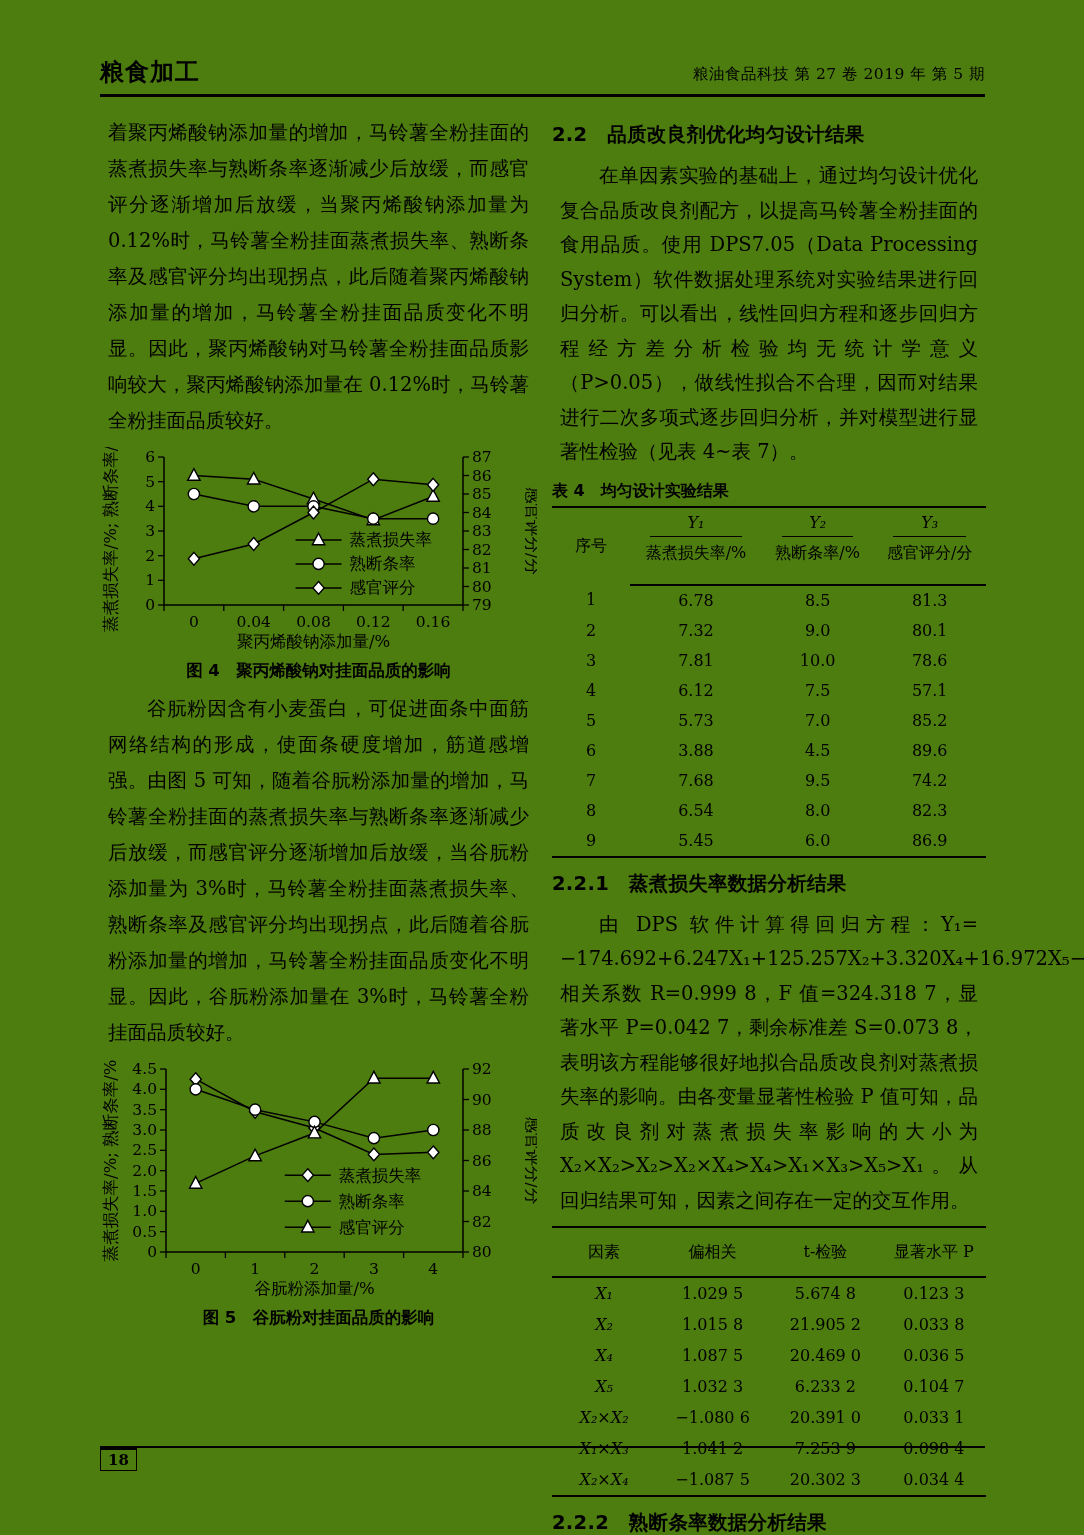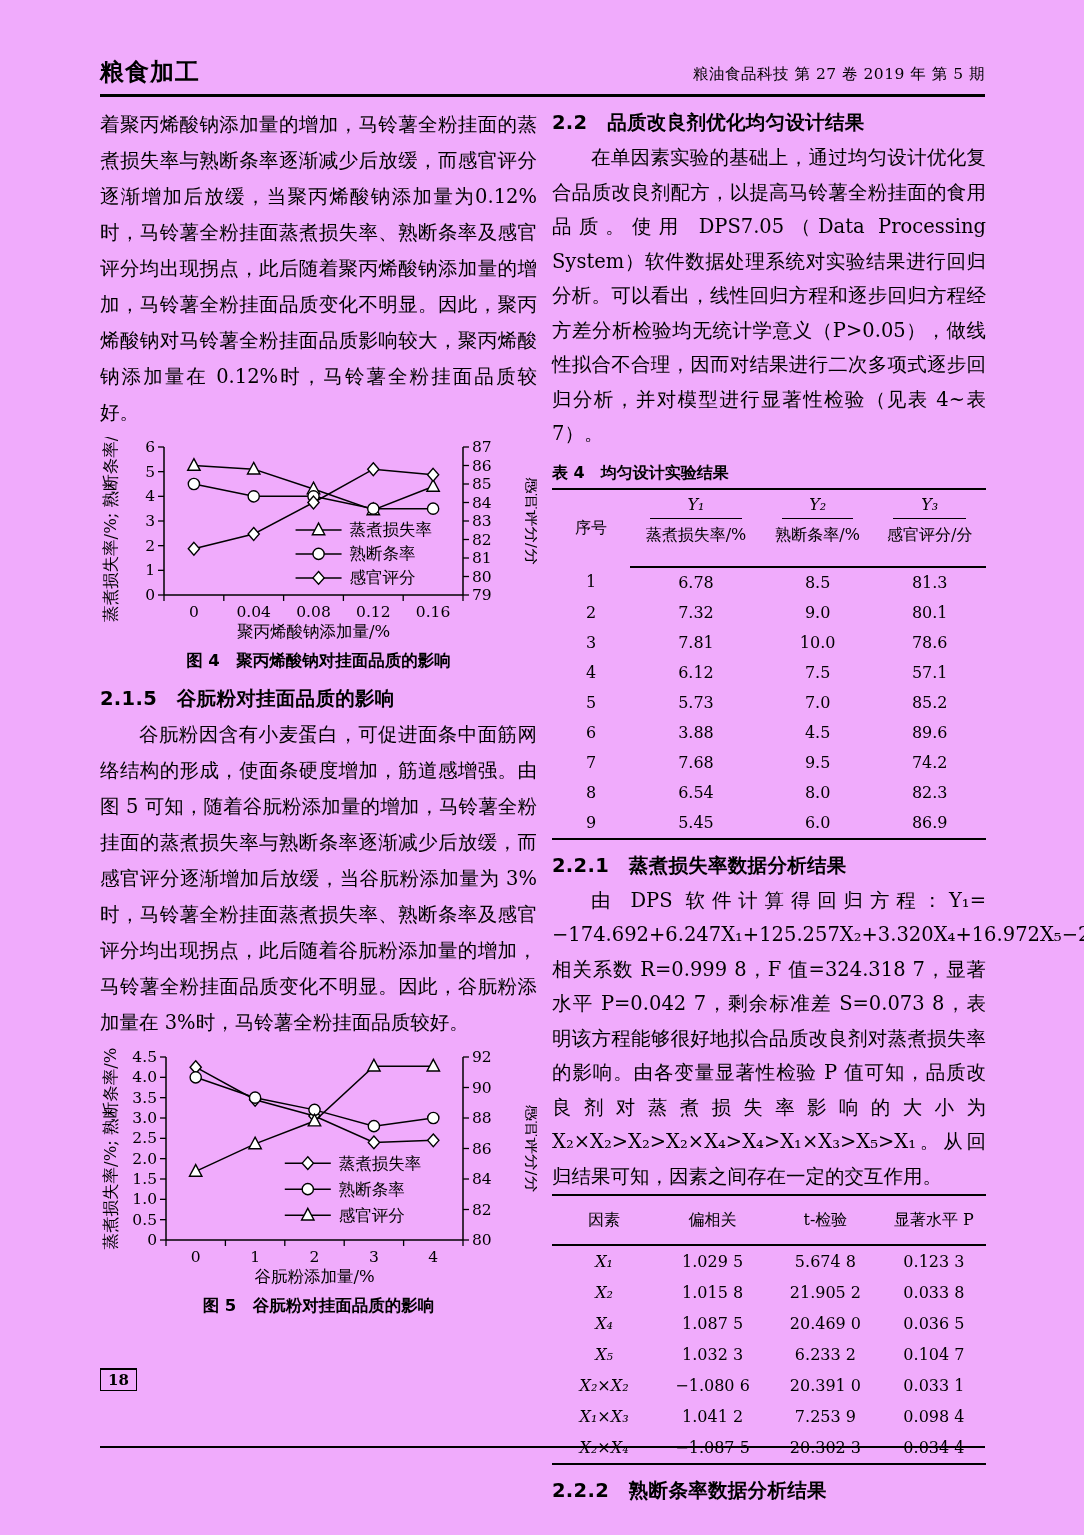--- a/index.html
+++ b/index.html
@@ -1,27 +1,27 @@
 <!DOCTYPE html>
 <html><head>
 <meta charset="utf-8">
 <style>
   html,body{margin:0;padding:0;background:#888;}
-  .page{position:relative;width:1084px;height:1535px;background:#f0abfc;color:#000;
+  .page{position:relative;width:1084px;height:1535px;background:#4d7c0f;color:#000;
     font-family:"DejaVu Serif","Liberation Serif",serif;overflow:hidden;}
   
   .hdr{position:absolute;left:100px;top:56px;width:885px;display:flex;justify-content:space-between;align-items:flex-end;}
   .hdr-left{font-weight:bold;font-size:24px;font-family:"DejaVu Sans","Liberation Sans",sans-serif;letter-spacing:1px;}
   .hdr-right{font-size:15.5px;letter-spacing:.5px;padding-bottom:3px;}
   .hdr-rule{position:absolute;left:100px;top:94px;width:885px;height:3px;background:#000;}
   
   .col{position:absolute;top:107px;font-size:19.5px;line-height:36px;text-align:justify;}
   .col-l{left:100px;width:437px;}
   .col-r{left:552px;width:434px;line-height:34.5px;}
-  p{margin:0;}
+  p{margin:8px;}
   .indent{text-indent:2em;}
   h3{font-size:19.5px;margin:10px 0 2px 0;font-weight:bold;line-height:32px;
      font-family:"DejaVu Sans","Liberation Sans",sans-serif;letter-spacing:.3px;}
   
   .fig{margin:6px 0 2px 0;}
   .fig svg{display:block;}
   .fig-cap{text-align:center;font-weight:bold;font-size:16.5px;line-height:24px;margin-top:4px;
      font-family:"DejaVu Sans","Liberation Sans",sans-serif;}
   
   .tbl-cap{text-align:left;font-weight:bold;font-size:16px;line-height:22px;margin:10px 0 4px 0;
@@ -32,21 +32,21 @@
   .t4 thead tr:last-child th{border-bottom:2.2px solid #000;padding-bottom:21px;}
   .t4 thead tr:last-child th.c0{border-bottom:2.2px solid #000;}
   .gline{display:block;margin:0 18px;padding:2px 0 3px 0;border-bottom:1.7px solid #000;font-style:italic;}
   .t4 tbody td{padding:5px 2px;}
   .t5{border-top:2.6px solid #000;border-bottom:2.6px solid #000;}
   .t5 thead th{border-bottom:2.2px solid #000;padding:14px 2px;}
   .t5 tbody td{padding:5.5px 2px;}
   .it{font-style:italic;}
   
   .ft-rule{position:absolute;left:100px;top:1446px;width:885px;height:1.8px;background:#000;}
-  .page-box{position:absolute;left:100px;top:1368px;border:1.6px solid #000;border-top-width:2.6px;
+  .page-box{position:absolute;left:100px;top:1448px;border:1.6px solid #000;border-top-width:2.6px;
      font-size:15px;line-height:20px;padding:0 7px;font-weight:bold;}
 </style>
 </head>
 <body>
 
 <div class="page">
 
   <div class="hdr">
     <span class="hdr-left">粮食加工</span>
     <span class="hdr-right">粮油食品科技 第 27 卷  2019 年  第 5 期</span>
@@ -147,21 +147,20 @@
             <circle cx="218.56" cy="116.88000000000001" r="5.6" fill="#fff" stroke="#000" stroke-width="1.4"></circle>
             <text x="249.56" y="122.38000000000001" fill="#000">熟断条率</text>
             <line x1="195.56" y1="140.88" x2="241.56" y2="140.88" stroke="#000" stroke-width="1.5"></line>
             <path d="M 218.56 134.48 L 224.16 140.88 L 218.56 147.28 L 212.96 140.88 Z" fill="#fff" stroke="#000" stroke-width="1.4"></path>
             <text x="249.56" y="146.38" fill="#000">感官评分</text>
           </g>
         </svg>
       <div class="fig-cap">图 4　聚丙烯酸钠对挂面品质的影响</div>
     </div>
 
-    <h3>2.1.5　谷朊粉对挂面品质的影响</h3>
     <p class="indent">谷朊粉因含有小麦蛋白，可促进面条中面筋网络结构的形成，使面条硬度增加，筋道感增强。由图 5 可知，随着谷朊粉添加量的增加，马铃薯全粉挂面的蒸煮损失率与熟断条率逐渐减少后放缓，而感官评分逐渐增加后放缓，当谷朊粉添加量为 3%时，马铃薯全粉挂面蒸煮损失率、熟断条率及感官评分均出现拐点，此后随着谷朊粉添加量的增加，马铃薯全粉挂面品质变化不明显。因此，谷朊粉添加量在 3%时，马铃薯全粉挂面品质较好。</p>
 
     <div class="fig">
       <svg id="chart5" width="437" height="243" viewBox="0 0 437 243">
           <g stroke="#000" stroke-width="1.5">
             <line x1="66" y1="10" x2="66" y2="193"></line>
             <line x1="363" y1="10" x2="363" y2="193"></line>
             <line x1="66" y1="193" x2="363" y2="193"></line>
           </g>
           <g stroke="#000" stroke-width="1.3">
@@ -252,21 +251,21 @@
             <line x1="184.8" y1="168.14" x2="230.8" y2="168.14" stroke="#000" stroke-width="1.5"></line>
             <path d="M 207.8 161.33999999999997 L 214 172.94 L 201.60000000000002 172.94 Z" fill="#fff" stroke="#000" stroke-width="1.4"></path>
             <text x="238.8" y="173.64" fill="#000">感官评分</text>
           </g>
         </svg>
       <div class="fig-cap">图 5　谷朊粉对挂面品质的影响</div>
     </div>
   </div>
 
   <div class="col col-r">
-    <h3 style="margin-top:0;">2.2　品质改良剂优化均匀设计结果</h3>
+    <h3 style="margin-top:12px;">2.2　品质改良剂优化均匀设计结果</h3>
     <p class="indent">在单因素实验的基础上，通过均匀设计优化复合品质改良剂配方，以提高马铃薯全粉挂面的食用品质。使用 DPS7.05（Data Processing System）软件数据处理系统对实验结果进行回归分析。可以看出，线性回归方程和逐步回归方程经方差分析检验均无统计学意义（P&gt;0.05），做线性拟合不合理，因而对结果进行二次多项式逐步回归分析，并对模型进行显著性检验（见表 4~表 7）。</p>
 
     <div class="tbl-cap">表 4　均匀设计实验结果</div>
     <table class="t4">
       <thead>
         <tr>
           <th class="c0" rowspan="2" style="width:18%;">序号</th>
           <th>
               <span class="gline">Y₁</span>
             </th>

